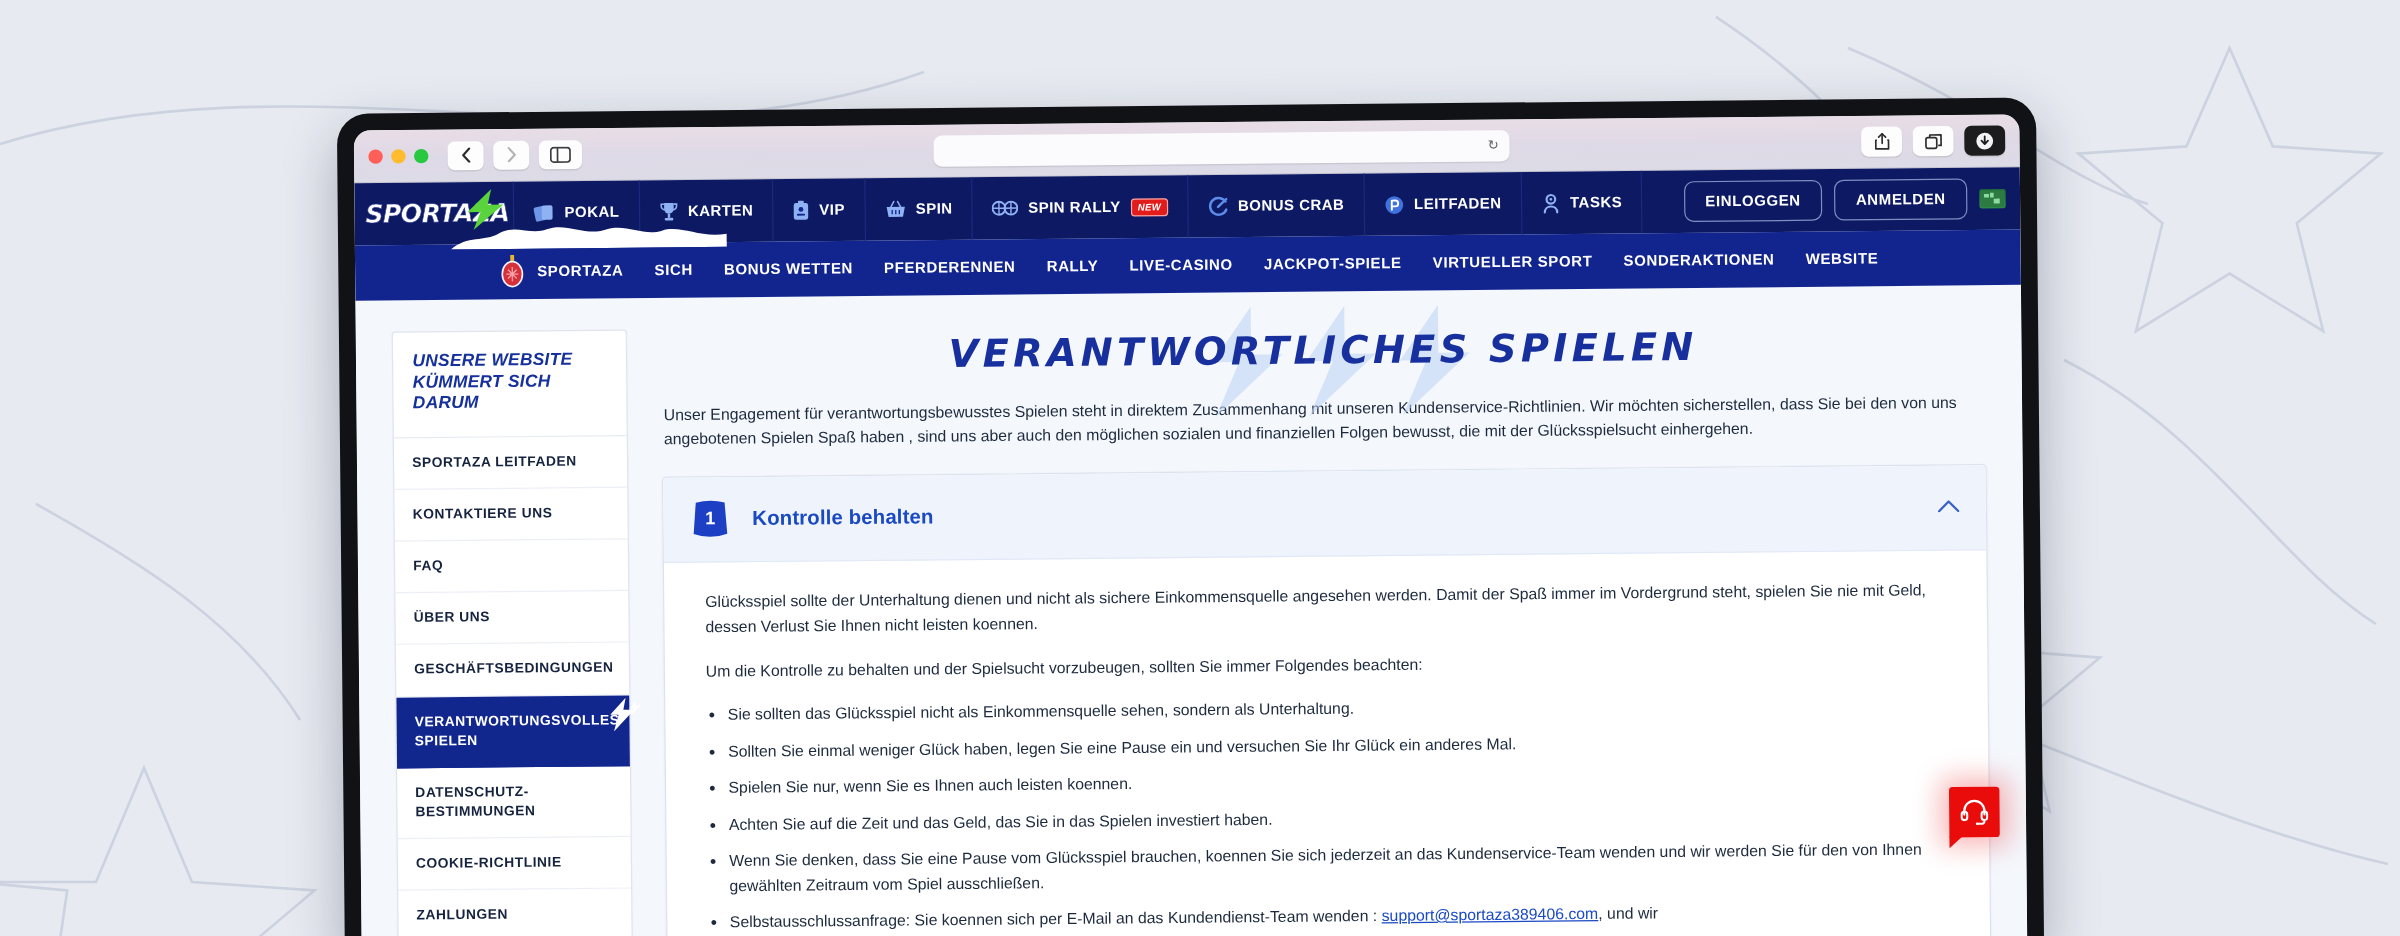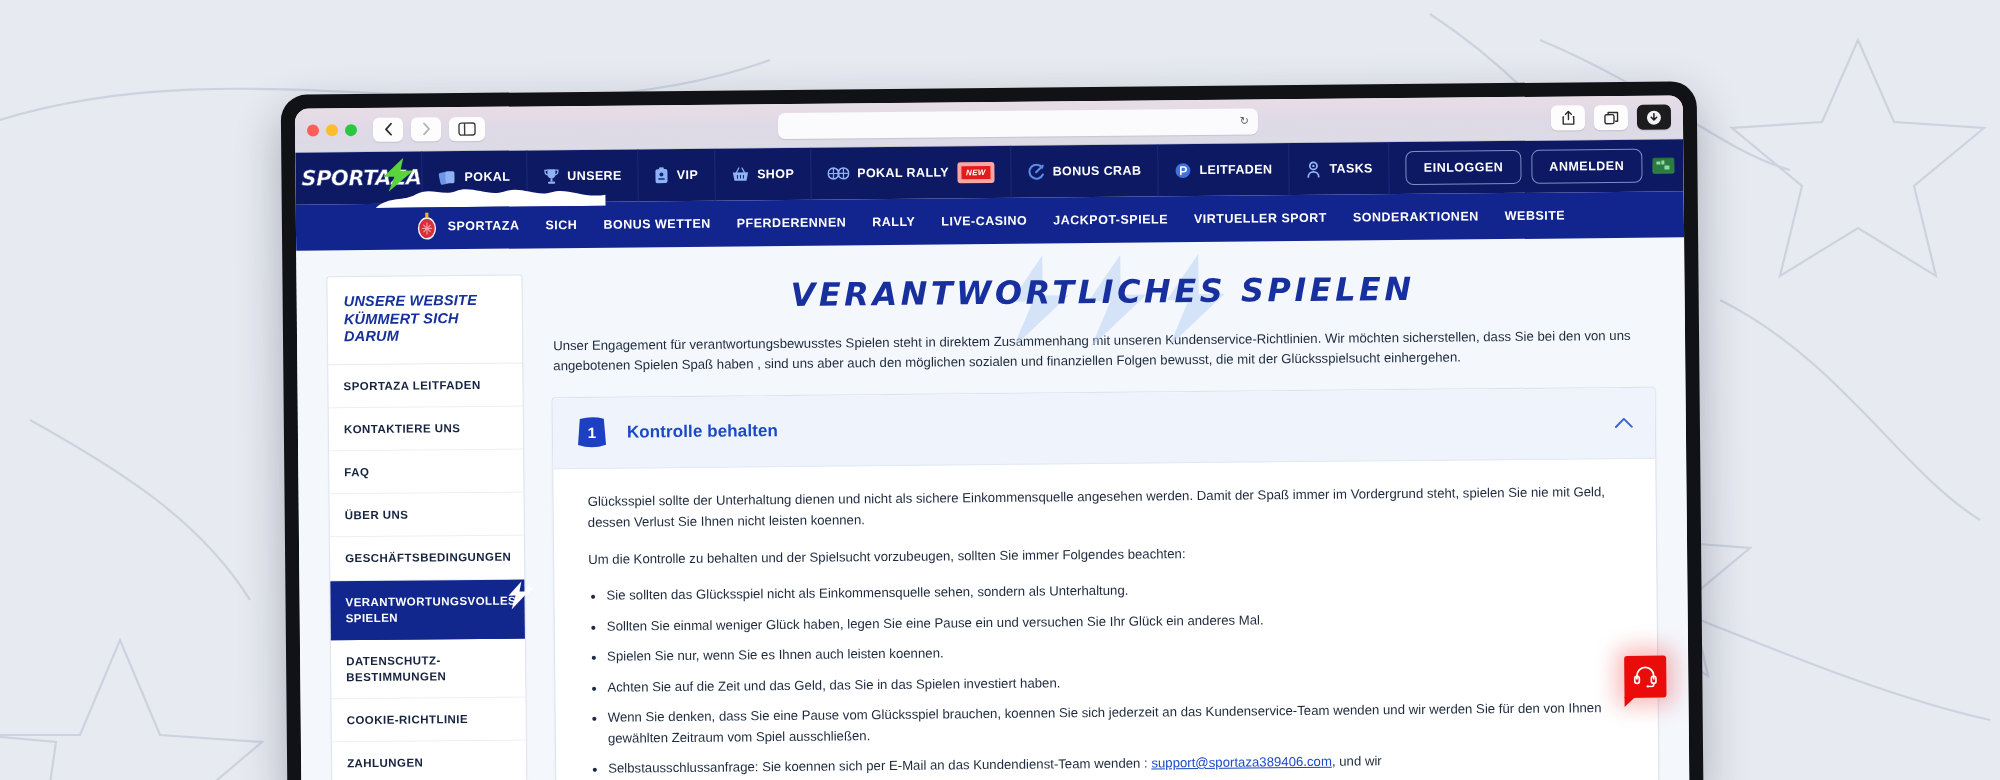--- a/index.html
+++ b/index.html
@@ -107,21 +107,21 @@
     color: #fff;
     font-size: 12.5px; font-weight: 800; letter-spacing: .4px;
     white-space: nowrap;
   }
   .topnav-item:last-of-type { border-right: 1px solid #1b2a7d; text-align: center; }
   .nav-ico { display: flex; align-items: center; color: #5d8ce8; }
   .badge-new {
     background: #e21b1b; color: #fff; font-size: 8px; font-weight: 900;
     font-style: italic;
     padding: 2px 5px; border-radius: 3px; letter-spacing: .3px;
-    border: 4px solid #fca5a5;
+    border: 1px solid #fca5a5;
   }
   .auth { display: flex; align-items: center; gap: 10px; padding: 0 12px 0 16px; }
   .btn-outline {
     border: 1px solid #7e8ec2; border-radius: 8px;
     color: #fff; background: transparent;
     font-size: 12.5px; font-weight: 800; letter-spacing: .5px;
     padding: 9px 17px; white-space: nowrap;
   }
   .flag {
     width: 22px; height: 16px; border-radius: 2px;
@@ -359,21 +359,21 @@
 
         <div class="topnav-item">
           <span class="nav-ico">
             <svg width="16" height="17" viewBox="0 0 16 17">
                 <path d="M4 1h8v5a4 4 0 0 1-8 0z" fill="#8fb2f2"></path>
                 <path d="M4 2H1.6v1.6A3 3 0 0 0 4.6 6.6M12 2h2.4v1.6A3 3 0 0 1 11.4 6.6" fill="none" stroke="#8fb2f2" stroke-width="1.3"></path>
                 <rect x="7" y="10" width="2" height="3.4" fill="#8fb2f2"></rect>
                 <rect x="4.4" y="13.4" width="7.2" height="2.2" rx="1" fill="#8fb2f2"></rect>
               </svg>
           </span>
-          <span>UNSERE</span>
+          <span>KARTEN</span>
         </div>
 
         <div class="topnav-item">
           <span class="nav-ico">
             <svg width="14" height="17" viewBox="0 0 14 17">
                 <rect x="1" y="2" width="12" height="14" rx="2" fill="#8fb2f2"></rect>
                 <rect x="4.6" y="0" width="4.8" height="2.8" rx="1" fill="#8fb2f2"></rect>
                 <circle cx="7" cy="7.4" r="2" fill="#12258f"></circle>
                 <rect x="3.6" y="11" width="6.8" height="1.6" rx=".8" fill="#12258f"></rect>
               </svg>
@@ -382,32 +382,32 @@
         </div>
 
         <div class="topnav-item">
           <span class="nav-ico">
             <svg width="18" height="16" viewBox="0 0 18 16">
                 <path d="M5 6 L7.4 1.6 M13 6 L10.6 1.6" stroke="#8fb2f2" stroke-width="1.3" fill="none" stroke-linecap="round"></path>
                 <path d="M1.4 6h15.2l-1.6 8.4H3z" fill="#8fb2f2"></path>
                 <path d="M6 8.6v3.6M9 8.6v3.6M12 8.6v3.6" stroke="#12258f" stroke-width="1.1"></path>
               </svg>
           </span>
-          <span>SHOP</span>
+          <span>SPIN</span>
         </div>
 
         <div class="topnav-item">
           <span class="nav-ico">
             <svg width="22" height="14" viewBox="0 0 22 14">
                 <circle cx="6" cy="7" r="5.4" fill="none" stroke="#8fb2f2" stroke-width="1.6"></circle>
                 <circle cx="16" cy="7" r="5.4" fill="none" stroke="#8fb2f2" stroke-width="1.6"></circle>
                 <path d="M6 1.6v10.8M.6 7h10.8M16 1.6v10.8M10.6 7h10.8" stroke="#8fb2f2" stroke-width="1.2"></path>
               </svg>
           </span>
-          <span>POKAL RALLY</span>
+          <span>SPIN RALLY</span>
           <span class="badge-new">NEW</span>
         </div>
 
         <div class="topnav-item">
           <span class="nav-ico">
             <svg width="17" height="17" viewBox="0 0 17 17">
                 <path d="M14.8 4.2A7 7 0 1 0 15.4 11" fill="none" stroke="#5d8ce8" stroke-width="2.1" stroke-linecap="round"></path>
                 <path d="M8.6 8.6 L15.4 2.2" stroke="#5d8ce8" stroke-width="2.1" stroke-linecap="round"></path>
               </svg>
           </span>

